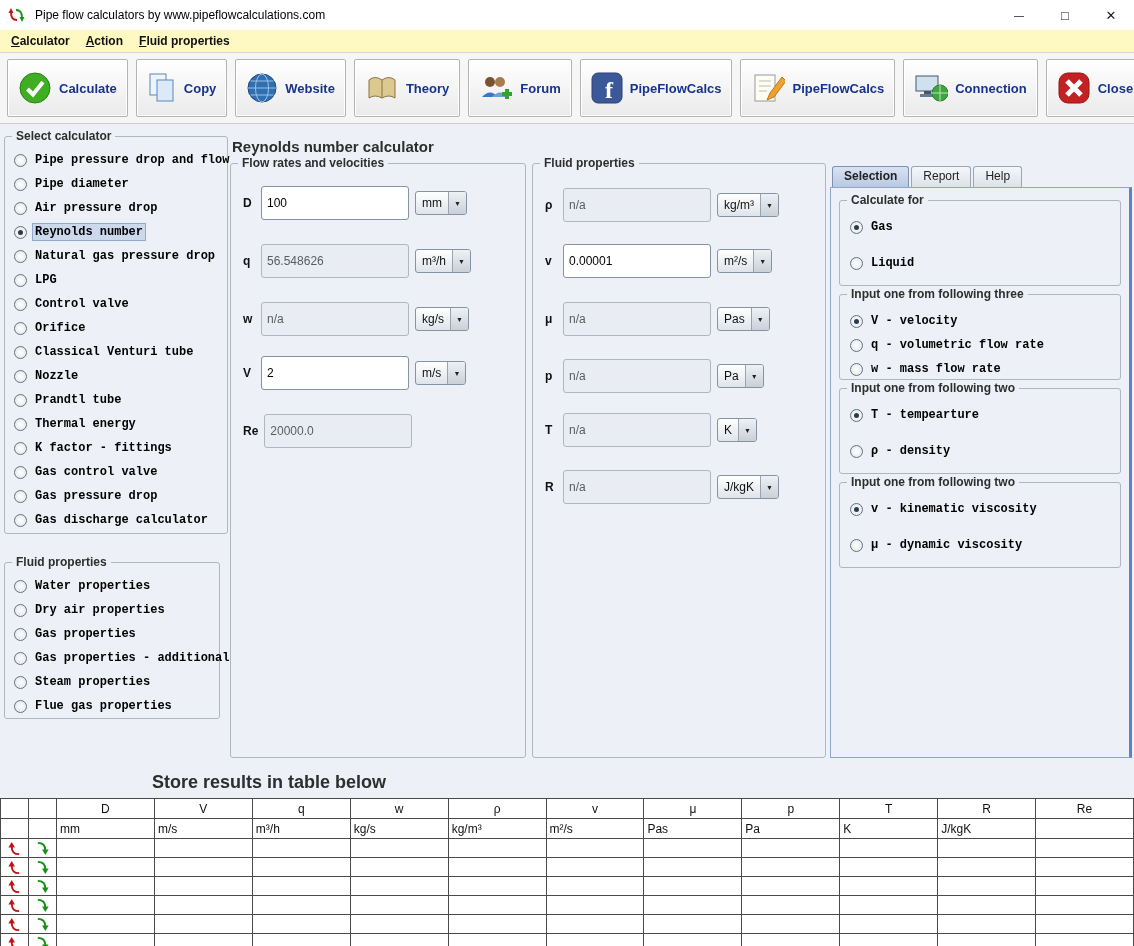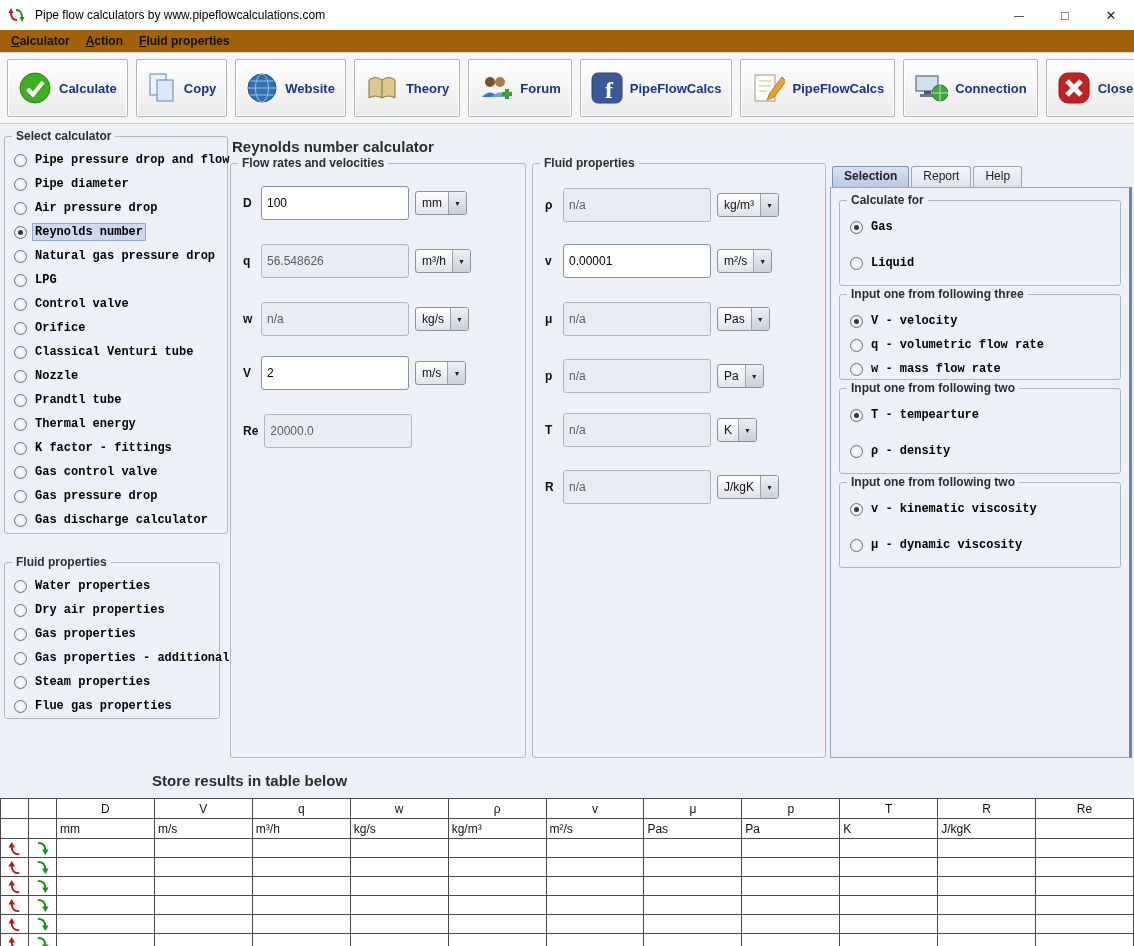--- a/index.html
+++ b/index.html
@@ -10,21 +10,21 @@
   .titlebar { position:absolute; top:0; left:0; width:1134px; height:30px; background:#ffffff; display:flex; align-items:center; padding-left:8px; }
   .app-icon { width:20px; height:18px; margin-right:7px; display:flex; align-items:center; }
   .titlebar-text { font-size:12px; color:#000; }
   .win-controls { margin-left:auto; display:flex; height:100%; }
   .win-btn { width:46px; display:flex; align-items:center; justify-content:center; font-size:13px; color:#1a1a1a; cursor:default; }
   .win-btn.min::before { content:"—"; font-size:10px; }
   .win-btn.max::before { content:"□"; font-size:13px; }
   .win-btn.cls::before { content:"✕"; font-size:13px; }
 
   
-  .menubar { position:absolute; top:30px; left:0; width:1134px; height:23px; background:#a16207; border-bottom:1px solid #d8d8d8; display:flex; align-items:center; padding:0 3px; }
+  .menubar { position:absolute; top:30px; left:0; width:1134px; height:23px; background:#fef9c3; border-bottom:1px solid #d8d8d8; display:flex; align-items:center; padding:0 3px; }
   .menu-item { padding:3px 8px; font-weight:bold; color:#111; }
   .menu-item::first-letter { text-decoration:underline; }
 
   
   .toolbar { position:absolute; top:53px; left:0; width:1134px; height:71px; background:#f6f6f6; border-bottom:1px solid #cccccc; display:flex; align-items:center; padding:0 7px; gap:8px; }
   .tb-btn { display:inline-flex; align-items:center; gap:7px; height:58px; padding:0 10px; border:1px solid #b3b3b3; border-radius:2px; background:linear-gradient(#ffffff,#eaeaea); box-shadow:inset 0 0 0 1px #ffffff; font-family:inherit; }
   .tb-label { font-weight:bold; color:#17338f; font-size:13px; white-space:nowrap; }
   .tb-icon { display:flex; align-items:center; }
 
   
@@ -33,21 +33,21 @@
 
   
   .radio-row { display:flex; align-items:center; height:24px; padding-left:9px; gap:6px; }
   .radio { width:13px; height:13px; border-radius:50%; border:1px solid #66707d; background:radial-gradient(#ffffff,#dde3ea); flex:0 0 13px; position:relative; }
   .radio.dot::after { content:""; position:absolute; left:3px; top:3px; width:5px; height:5px; border-radius:50%; background:#2c3a4d; }
   .radio-label { font-weight:bold; color:#000000; white-space:nowrap; padding:1px 2px;font-family:Liberation Mono, monospace; }
   .radio-label.focused { background:#ccd9ec; outline:1px solid #93a9c8; }
 
   
   .main-title { position:absolute; left:232px; top:138px; font-size:15px; font-weight:bold; color:#2d2d2d; }
-  .store-title { position:absolute; left:152px; top:772px; font-size:15px; font-weight:bold; color:#2d2d2d; }
+  .store-title { position:absolute; left:152px; top:772px; font-size:18px; font-weight:bold; color:#2d2d2d; }
 
   
   .frow { position:absolute; left:12px; display:flex; align-items:center; gap:6px; height:26px; }
   .flabel { font-weight:bold; color:#111; min-width:12px; text-align:left; }
   .tf { width:148px; height:23px; background:#ffffff; border:1px solid #8593a3; border-radius:3px; padding:16px 5px; display:flex; align-items:center; font-size:12px; color:#000; }
   .tf.disabled { background:#e9edf3; border-color:#adb6c1; color:#565d67; }
   .combo { display:inline-flex; align-items:stretch; height:24px; border:1px solid #8593a3; border-radius:3px; background:linear-gradient(#ffffff,#dfe4ea); overflow:hidden; }
   .combo-text { padding:0 6px; display:flex; align-items:center; white-space:nowrap; color:#111; }
   .combo-arrow { width:18px; border-left:1px solid #9aa3ae; background:linear-gradient(#eef1f5,#c9d0d8); display:flex; align-items:center; justify-content:center; }
   .combo-arrow::after { content:"▼"; font-size:7px; color:#222; }

